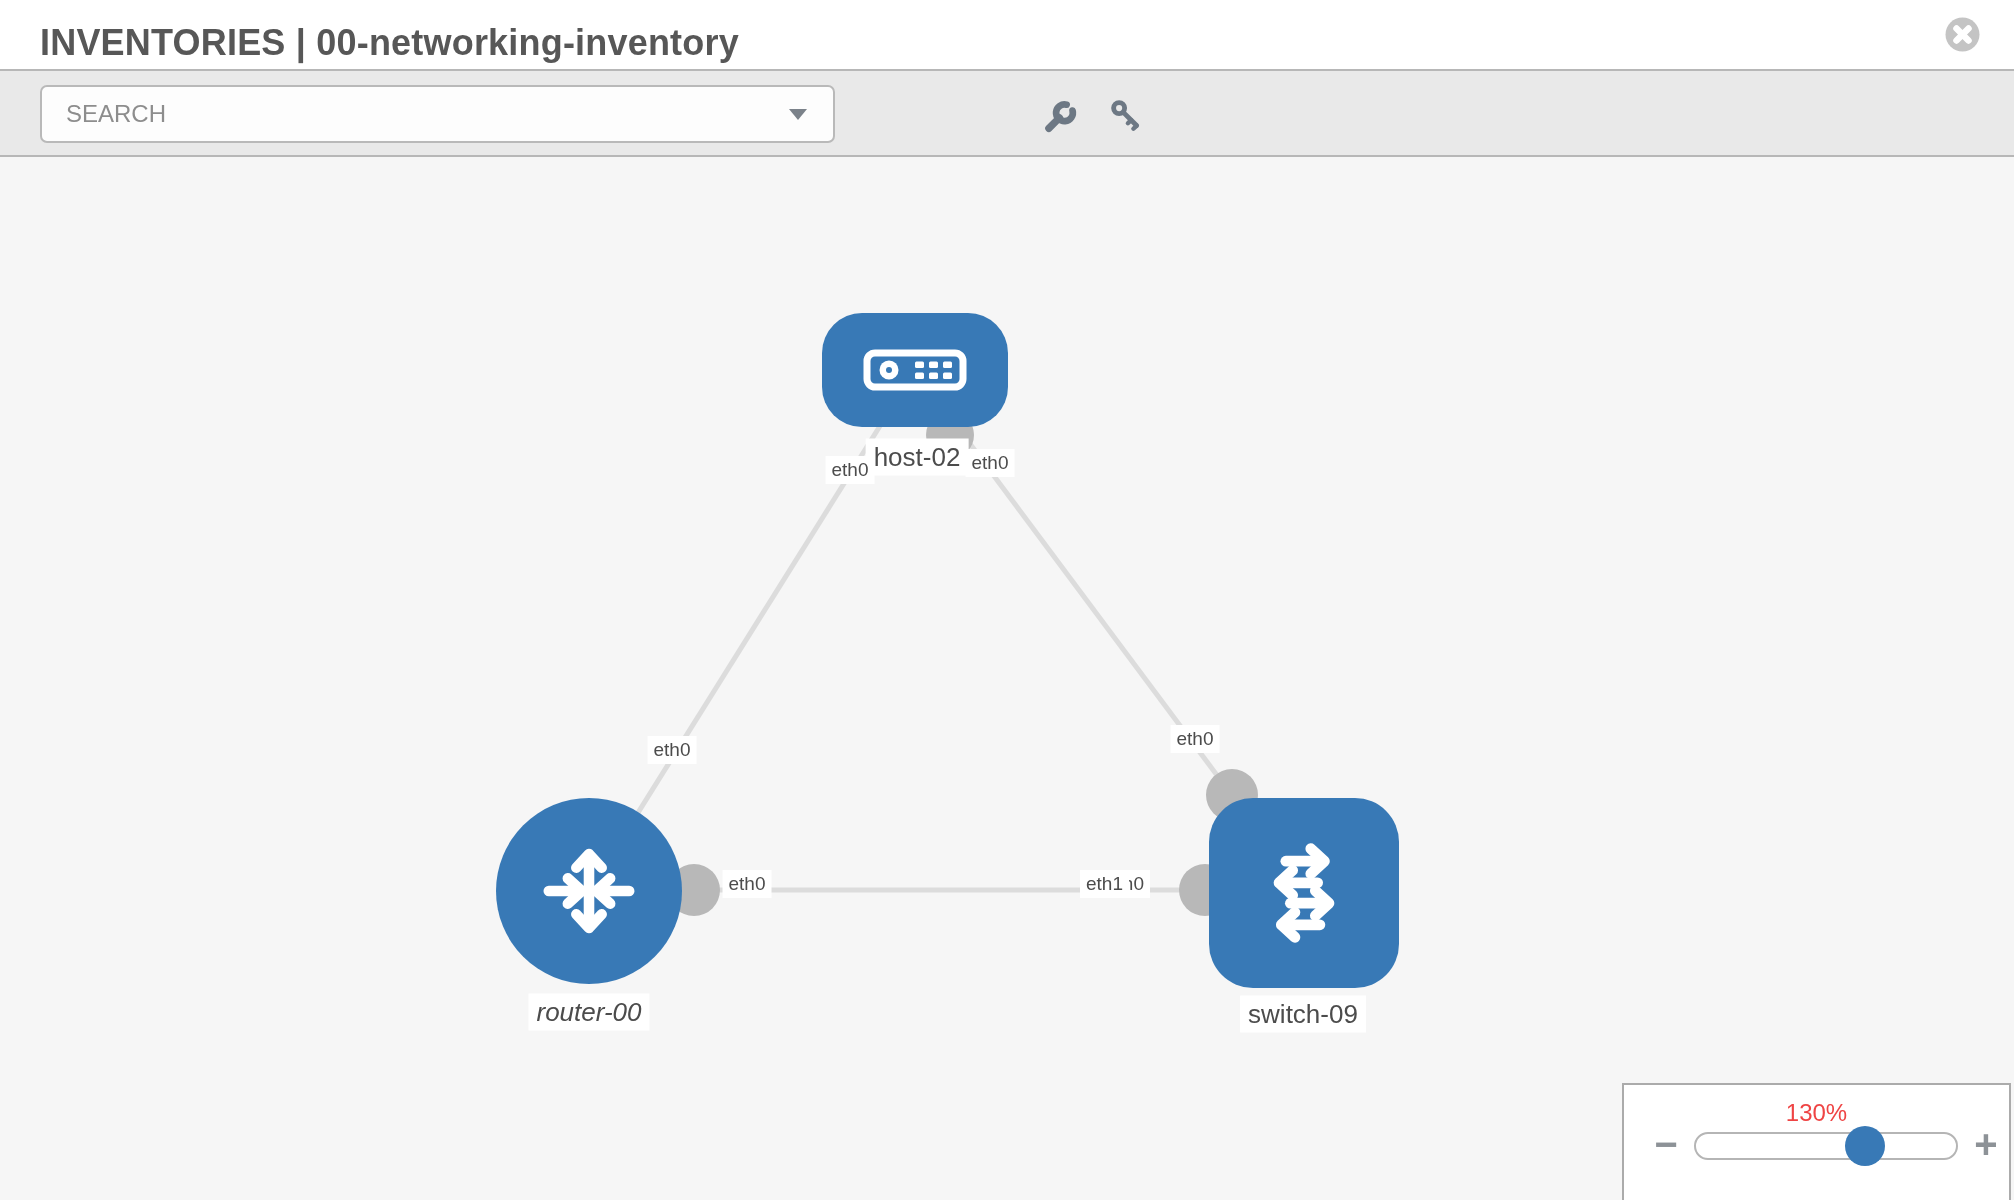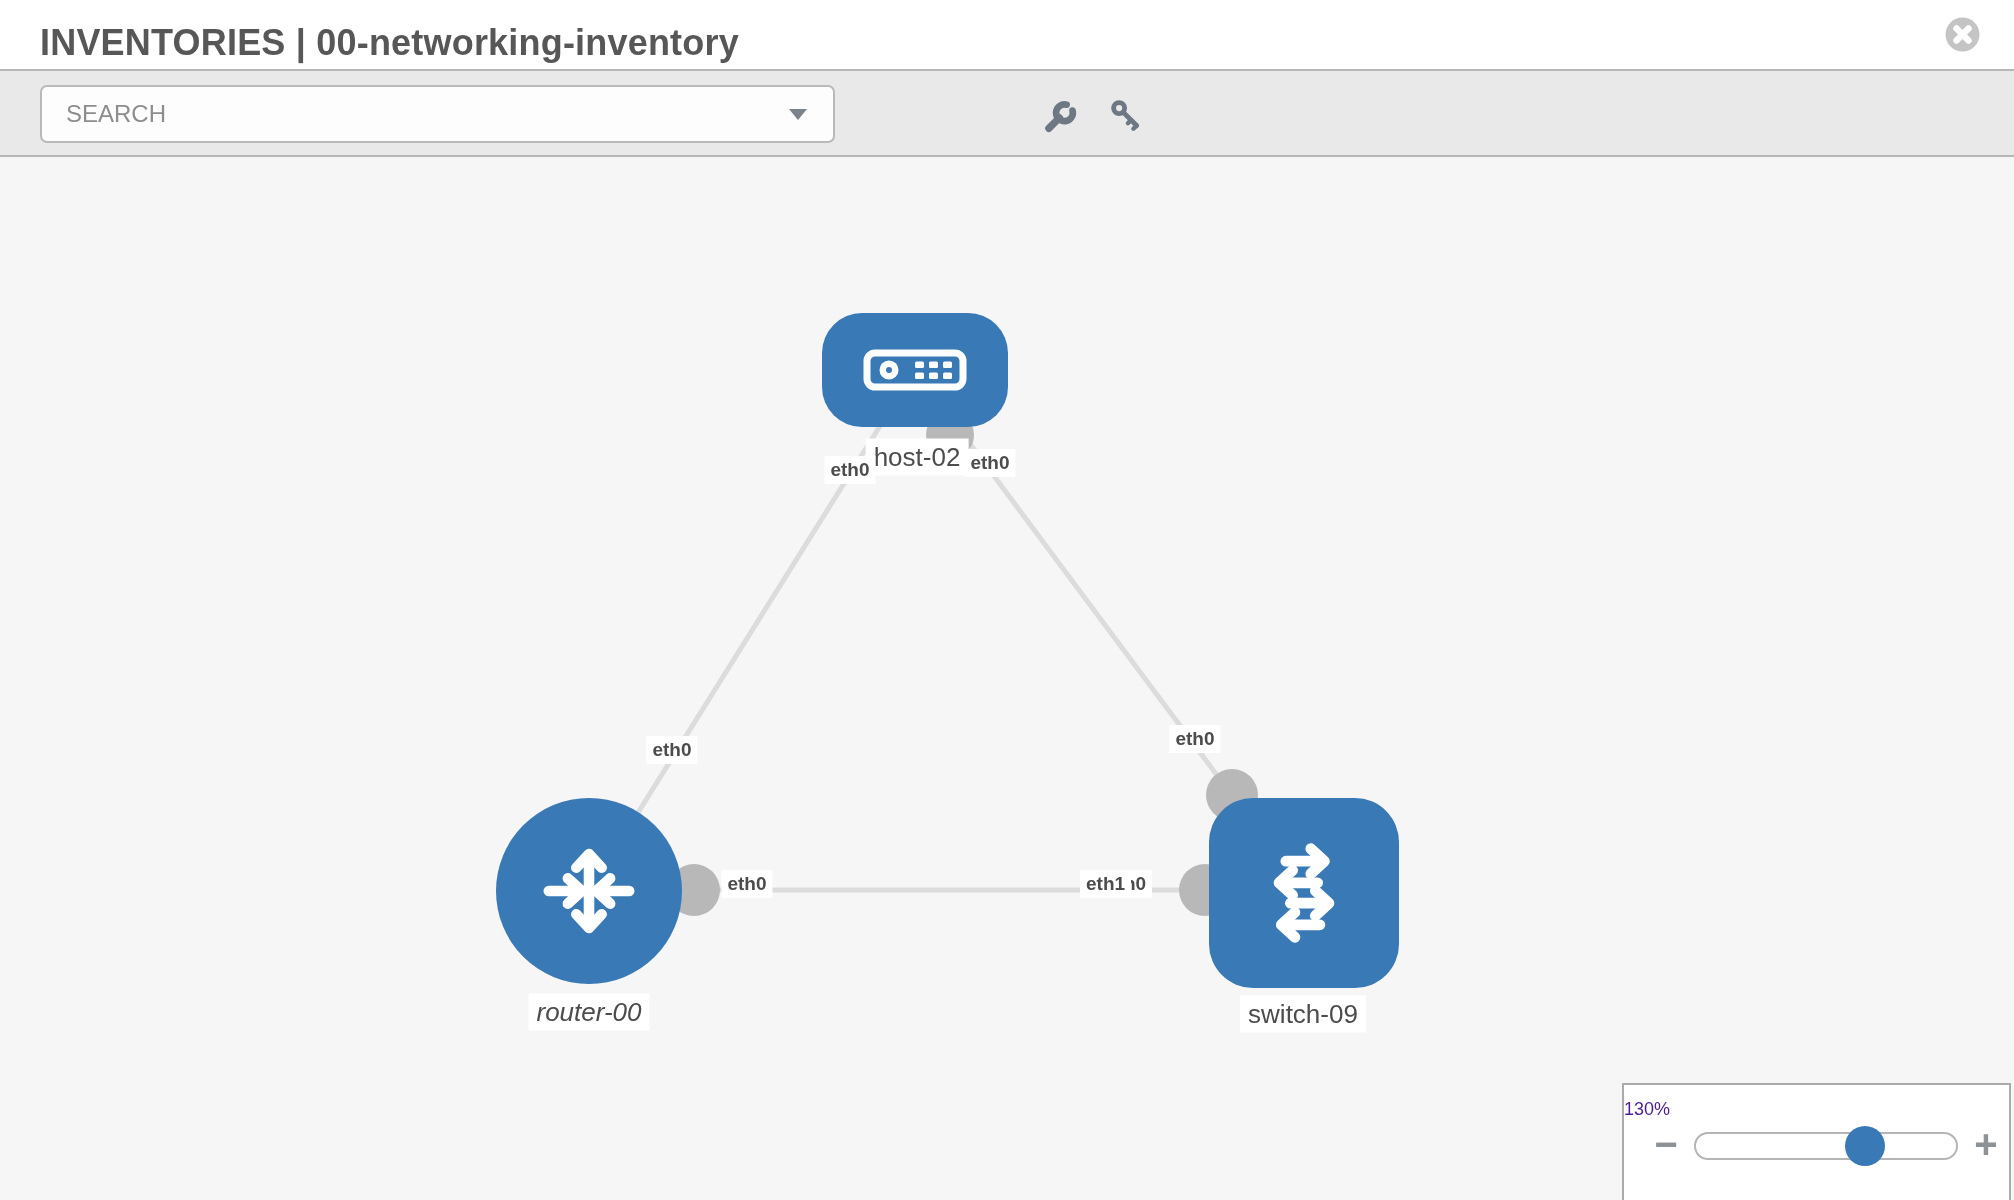--- a/index.html
+++ b/index.html
@@ -37,28 +37,28 @@
 
   .node { position:absolute; background:#3879b6; display:flex; align-items:center;
           justify-content:center; cursor:pointer; }
   .node-host   { left:822px;  top:156px; width:186px; height:114px; border-radius:40px; }
   .node-router { left:496px;  top:641px; width:186px; height:186px; border-radius:50%; }
   .node-switch { left:1209px; top:641px; width:190px; height:190px; border-radius:44px; }
 
   .chip { position:absolute; background:#fff; color:#4c4c4c; white-space:nowrap;
           transform:translate(-50%,-50%); }
   .node-label { font-size:26px; padding:3px 8px; }
-  .if-label   { font-size:19px; padding:3px 6px;font-weight:bold; }
+  .if-label   { font-size:19px; padding:3px 6px; }
   .if-label.edge-anchored { transform:translate(0,-50%); }
 
   
   .zoom-panel { position:absolute; left:1622px; top:926px; width:389px; height:220px;
                 background:#fff; border:2px solid #ababab; }
-  .zoom-value { position:absolute; top:14px; left:0; width:100%; text-align:left;
-                font-size:18px; color:#4c1d95; }
+  .zoom-value { position:absolute; top:14px; left:0; width:100%; text-align:center;
+                font-size:24px; color:#ef4444; }
   .zoom-minus, .zoom-plus { position:absolute; top:36px; width:40px; height:46px;
                 background:none; border:none; font-size:40px; font-weight:bold;
                 color:#8d9297; cursor:pointer; line-height:40px; }
   .zoom-minus { left:22px; }
   .zoom-plus  { left:342px; }
   .slider-track { position:absolute; left:70px; top:47px; width:264px; height:28px;
                   background:#fff; border:2px solid #b5b5b5; border-radius:15px;
                   cursor:pointer; }
   .slider-thumb { position:absolute; top:-8px; width:40px; height:40px; border-radius:50%;
                   background:#3879b6; cursor:grab; }

